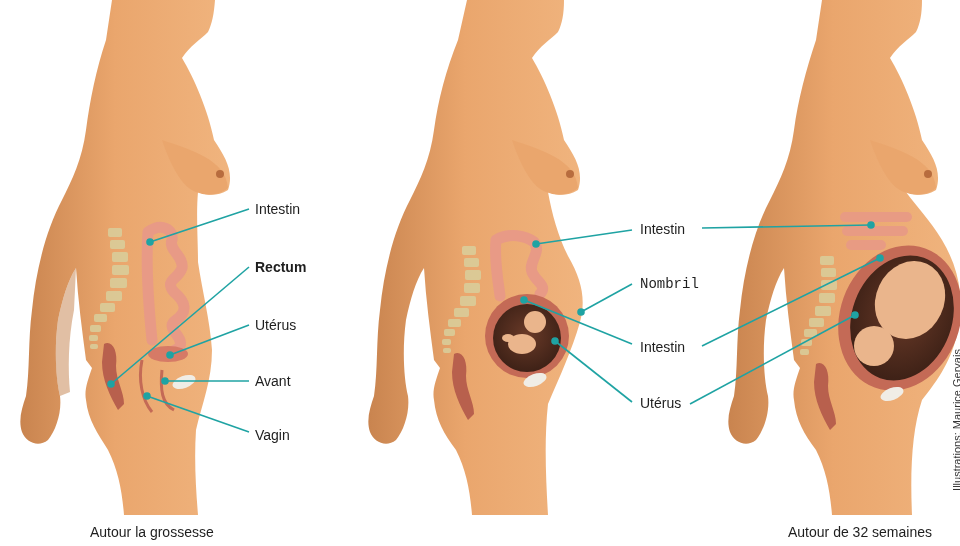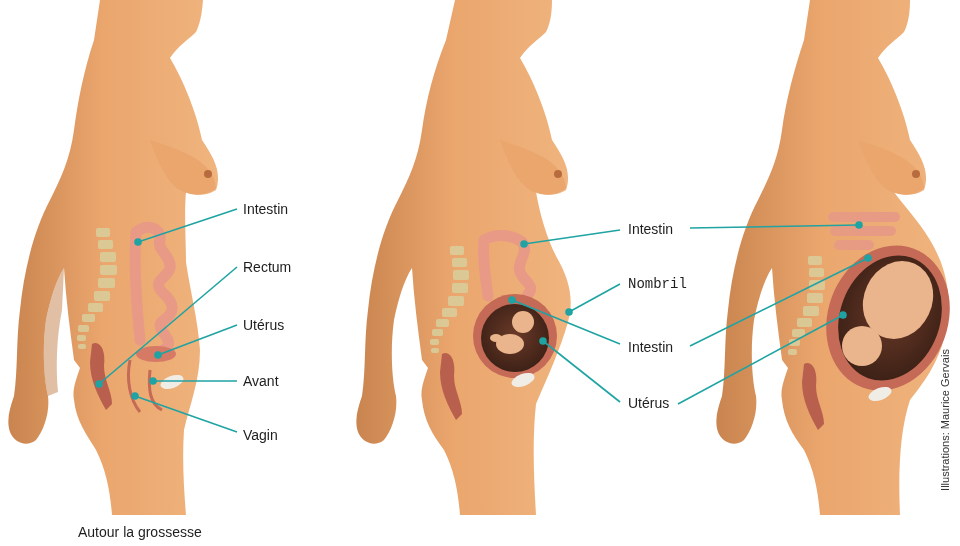--- a/index.html
+++ b/index.html
@@ -1,18 +1,18 @@
 <!DOCTYPE html>
 <html><head>
   <meta charset="utf-8">
   <style>
     html, body { margin: 0; padding: 0; background: #ffffff; }
     body { width: 960px; height: 546px; position: relative; overflow: hidden;
            font-family: "Liberation Sans", "DejaVu Sans", sans-serif; color: #1a1a1a; }
-    .stage { position: absolute; left: 0; top: 0; width: 764px; height: 546px; }
+    .stage { position: absolute; left: 12px; top: 0; width: 764px; height: 546px; }
     svg.art { position: absolute; left: 0; top: 0; }
     .label { position: absolute; font-size: 14px; line-height: 16px; white-space: nowrap; color: #1e1e1e; }
     .caption { position: absolute; top: 524px; font-size: 14px; line-height: 16px; white-space: nowrap; color: #1e1e1e; }
     .credit { position: absolute; left: 945px; top: 420px; font-size: 11px; white-space: nowrap; color: #333;
               transform: translate(-50%, -50%) rotate(-90deg); transform-origin: center; }
   </style>
 </head>
 <body>
 
 <div class="stage">
@@ -183,26 +183,27 @@
           <circle cx="859" cy="225" r="3"></circle>
         <line x1="690" y1="346" x2="868" y2="258"></line>
           <circle cx="868" cy="258" r="3"></circle>
         <line x1="678" y1="404" x2="843" y2="315"></line>
           <circle cx="843" cy="315" r="3"></circle>
       </g>
     </g>
   </svg>
 
   <span class="label" style="left:243px; top:201px;">Intestin</span>
-  <span class="label" style="left:243px; top:259px;">Rectum</span>
+  <span class="label" style="left:243px; top:259px;font-weight:bold;">Rectum</span>
   <span class="label" style="left:243px; top:317px;">Utérus</span>
   <span class="label" style="left:243px; top:373px;">Avant</span>
   <span class="label" style="left:243px; top:427px;">Vagin</span>
 
   <span class="label" style="left:628px; top:221px;">Intestin</span>
   <span class="label" style="left:628px; top:276px;font-family:Liberation Mono, monospace;">Nombril</span>
   <span class="label" style="left:628px; top:339px;">Intestin</span>
   <span class="label" style="left:628px; top:395px;">Utérus</span>
 
   <span class="caption" style="left:78px;">Autour la grossesse</span>
+  <span class="caption" style="left:776px;">Autour de 32 semaines</span>
 
   <span class="credit">Illustrations: Maurice Gervais</span>
 </div>
 
 </body></html>

